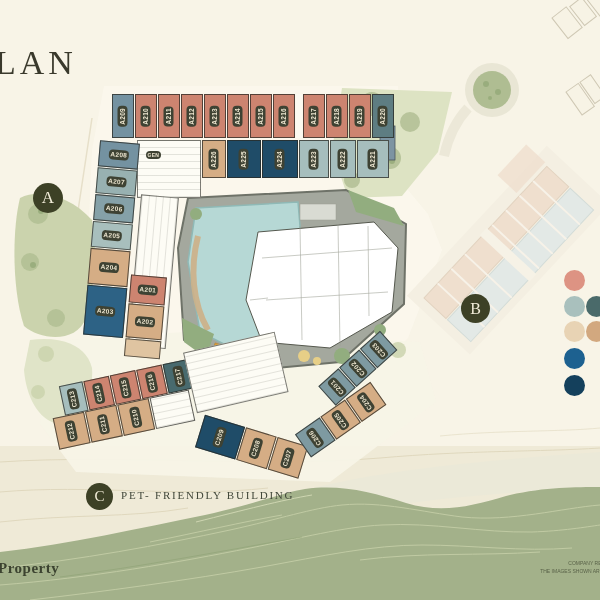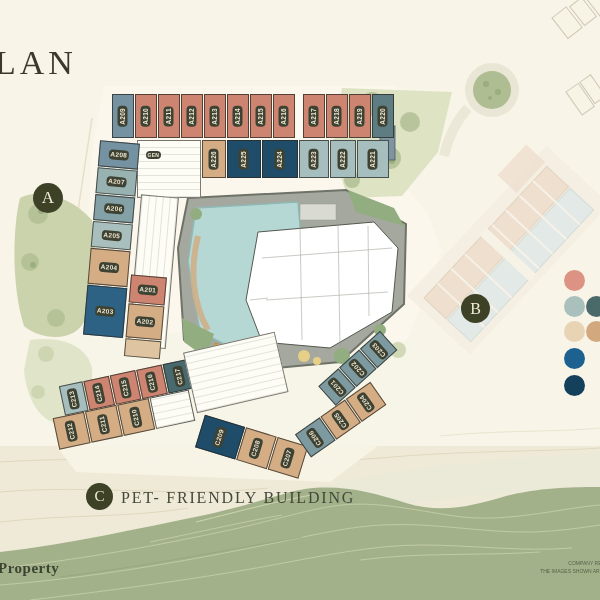--- a/index.html
+++ b/index.html
@@ -7,21 +7,21 @@
         font-family:"Liberation Sans",sans-serif;}
   .page svg{position:absolute;left:0;top:0;}
   
   .title{position:absolute;left:-5px;top:44px;font-family:"Liberation Serif",serif;
          font-size:34px;letter-spacing:4px;color:#3a392c;}
   .brand{position:absolute;left:-2px;top:560px;font-family:"Liberation Serif",serif;
          font-weight:bold;font-size:15px;letter-spacing:.5px;color:#3c4330;}
   .disclaimer{position:absolute;left:498px;top:559px;width:135px;text-align:right;
          font-size:5px;line-height:1.6;color:#5a6349;}
   .petnote{position:absolute;left:121px;top:489px;font-family:"Liberation Serif",serif;
-         font-size:16px;letter-spacing:1.8px;color:#42483a;white-space:nowrap;}
+         font-size:11px;letter-spacing:1.8px;color:#42483a;white-space:nowrap;}
   
   .marker{position:absolute;border-radius:50%;background:#3d4126;color:#f2edd9;
           display:flex;align-items:center;justify-content:center;
           font-family:"Liberation Serif",serif;}
   .marker.a{left:33px;top:183px;width:30px;height:30px;font-size:17px;}
   .marker.b{left:461px;top:294px;width:29px;height:29px;font-size:16px;}
   .marker.c{left:86px;top:483px;width:27px;height:27px;font-size:15px;}
   
   .dot{position:absolute;width:21px;height:21px;border-radius:50%;}
   

